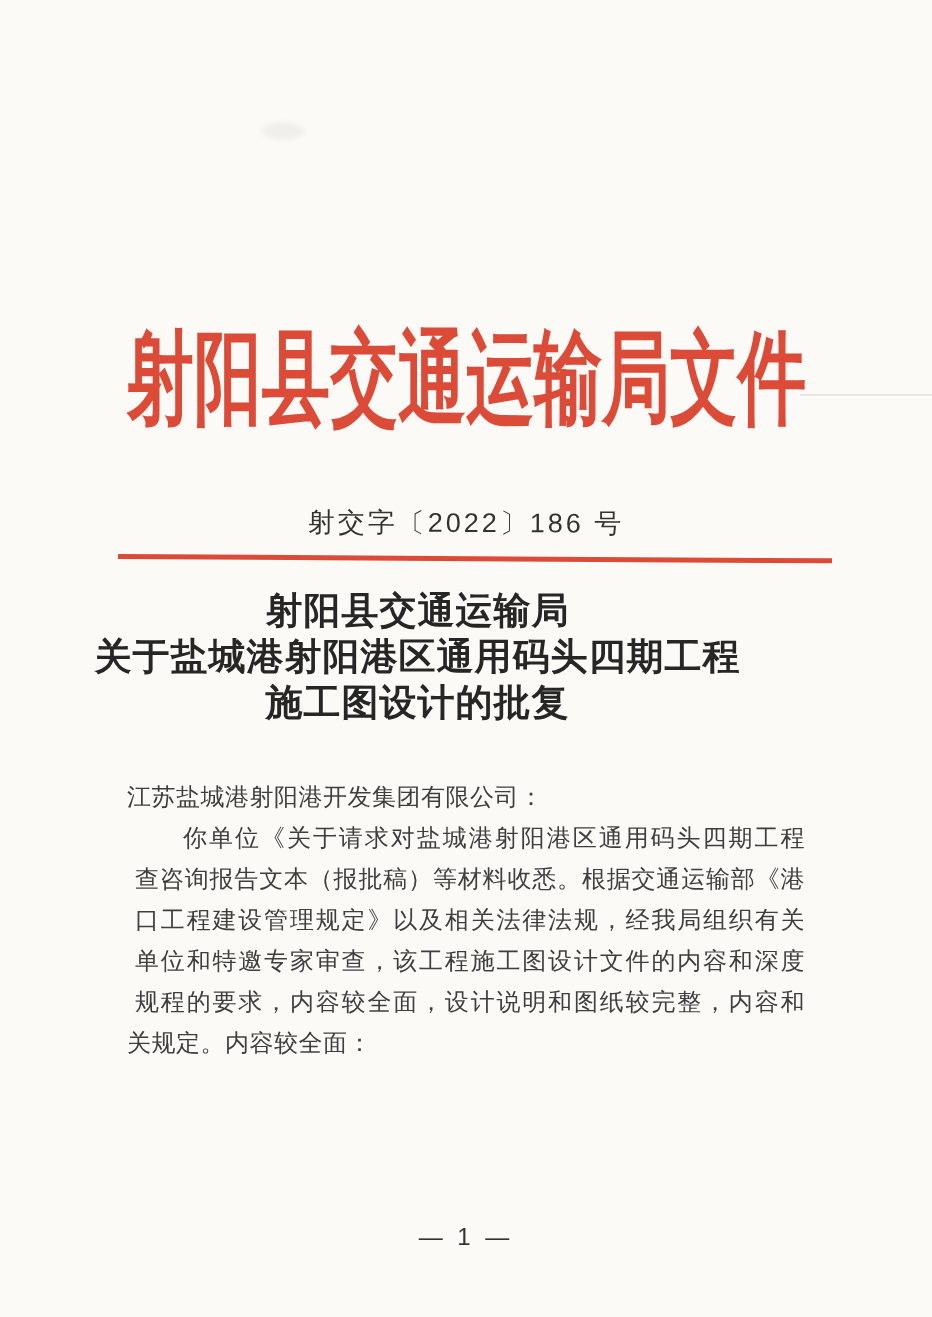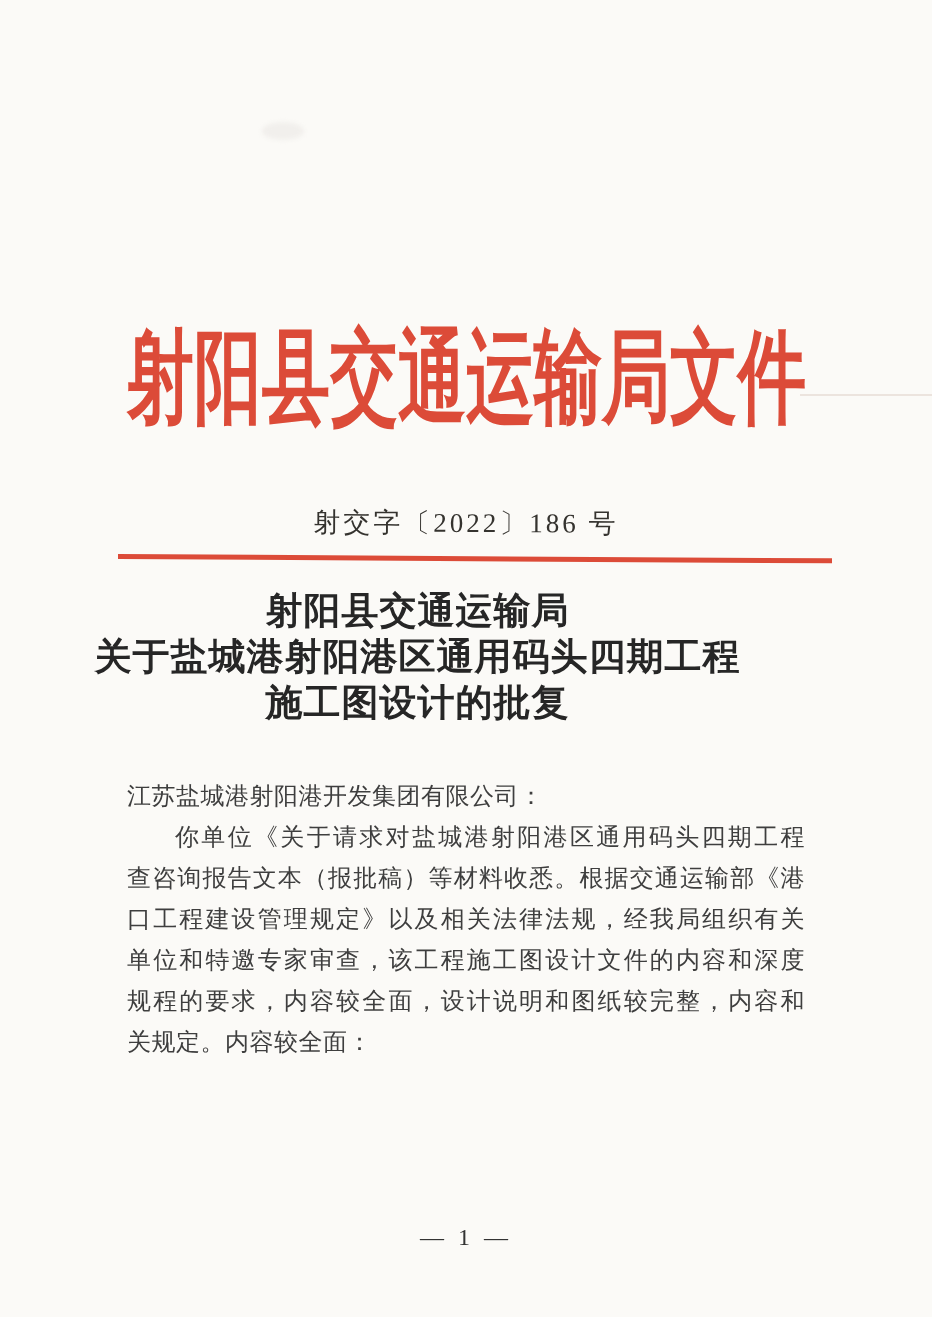--- a/index.html
+++ b/index.html
@@ -12,21 +12,21 @@
     margin: 0;
     padding: 0;
     background: var(--page-bg);
   }
   .page {
     position: relative;
     width: 932px;
     height: 1317px;
     background: var(--page-bg);
     overflow: hidden;
-    font-family: Liberation Serif, serif;
+    font-family: Liberation Sans, sans-serif;
   }
   
   .banner {
     position: absolute;
     top: 326px;
     left: 0;
     width: 932px;
     text-align: center;
     font-size: 68px;
     line-height: 68px;
@@ -95,20 +95,21 @@
   .bl {
     height: 41px;
     line-height: 41px;
     white-space: nowrap;
     letter-spacing: 0.5px;
   }
   .bl.just {
     white-space: normal;
     text-align: justify;
     text-align-last: justify;
+    margin-left: 8px;
   }
   .bl.indent {
     text-indent: 2em;
   }
   
   .page-number {
     position: absolute;
     top: 1222px;
     left: 0;
     width: 932px;

